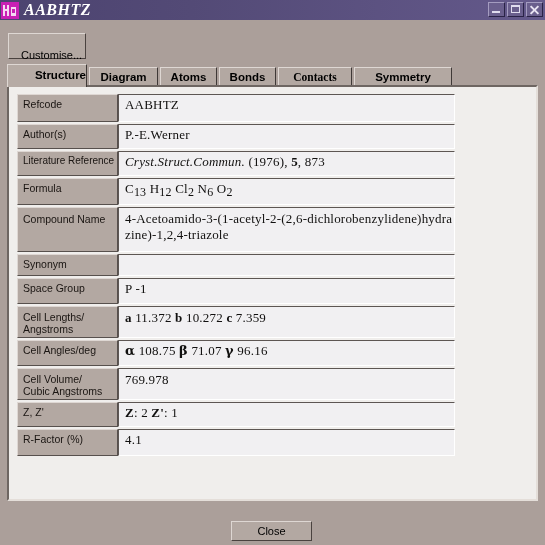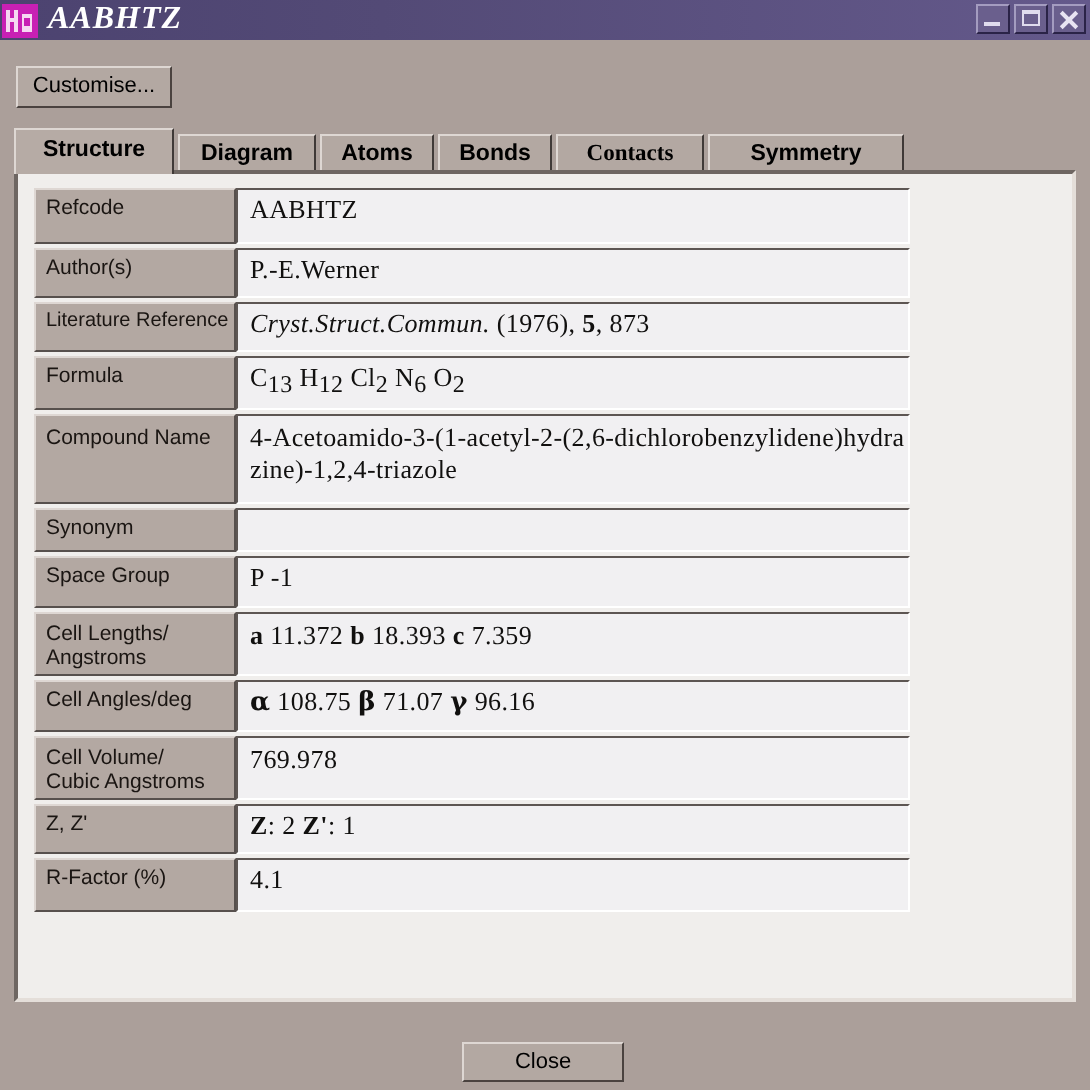--- a/index.html
+++ b/index.html
@@ -124,21 +124,21 @@
     border-left: 1px solid #ded7d3;
     border-right: 1px solid #4a423f;
     border-bottom: 1px solid #4a423f;
     font-size: 11px;
     color: #000;
     font-family: "Liberation Sans", sans-serif;
     line-height: 19px;
     text-align: center;
     box-sizing: border-box;
     cursor: default;
-    padding: 0;
+    padding: 12px;
   }
 
   
   .tabstrip {
     position: absolute;
     left: 7px;
     top: 64px;
     width: 531px;
     height: 22px;
   }
@@ -159,20 +159,21 @@
     box-sizing: border-box;
     cursor: default;
     white-space: nowrap;
   }
   .tab.active {
     top: 0;
     height: 23px;
     line-height: 21px;
     background: #b6aba5;
     z-index: 5;
+    text-align: right;
   }
 
   
   .panel {
     position: absolute;
     left: 7px;
     top: 85px;
     width: 531px;
     height: 416px;
     background: #f0eeec;
@@ -359,21 +360,21 @@
       <div class="row r-sgroup">
         <div class="cell-label">Space Group</div>
         <div class="cell-value">P -1</div>
       </div>
 
       <div class="row r-clen">
         <div class="cell-label">
             <span class="val-line">Cell Lengths/</span>
             <span class="val-line">Angstroms</span>
           </div>
-        <div class="cell-value"><b>a</b> <span>11.372</span> <b>b</b> <span>18.393</span> <b>c</b> <span>7.359</span></div>
+        <div class="cell-value"><b>a</b> <span>11.372</span> <b>b</b> <span>10.272</span> <b>c</b> <span>7.359</span></div>
       </div>
 
       <div class="row r-cang">
         <div class="cell-label">Cell Angles/deg</div>
         <div class="cell-value"><span class="greek">α</span> <span>108.75</span> <span class="greek">β</span> <span>71.07</span> <span class="greek">γ</span> <span>96.16</span></div>
       </div>
 
       <div class="row r-cvol">
         <div class="cell-label">
             <span class="val-line">Cell Volume/</span>

